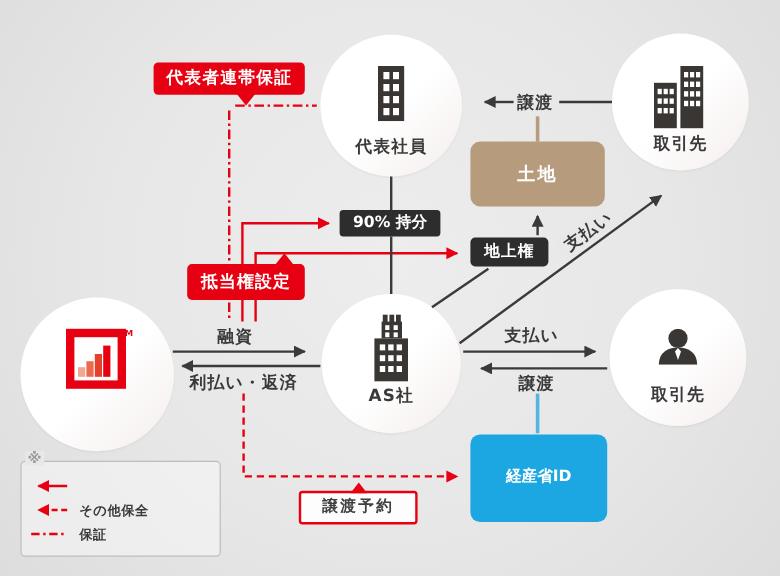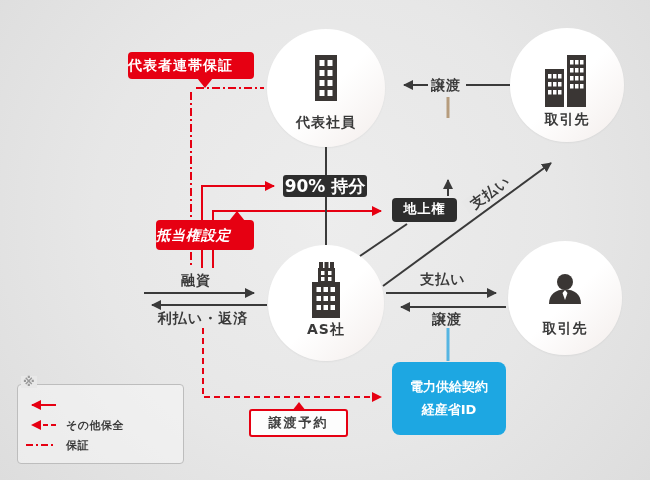--- a/index.html
+++ b/index.html
@@ -15,33 +15,33 @@
   .icon{position:absolute;left:0;right:0;margin:auto;display:block;}
   
   #lines{position:absolute;left:0;top:0;z-index:2;pointer-events:none;}
   
   .dbox{position:absolute;z-index:3;color:#fff;font-weight:bold;text-align:center;}
   .box-land{left:392px;top:118px;width:112px;height:54px;background:#b69c7d;border-radius:8px;
     font-size:15px;line-height:54px;letter-spacing:2px;}
   .box-surface{left:392px;top:198px;width:65px;height:24px;background:#2d2d2d;border-radius:4px;
     font-size:13px;line-height:24px;letter-spacing:1px;font-family:Liberation Mono, monospace;}
   .box-equity{left:283px;top:175px;width:84px;height:22px;background:#2d2d2d;border-radius:3px;
-    font-size:17px;line-height:22px;}
+    font-size:13px;line-height:22px;}
   .box-power{left:392px;top:362px;width:114px;height:73px;background:#1da7e2;border-radius:8px;
     font-size:13px;line-height:1.75;padding-top:0;display:flex;flex-direction:column;justify-content:center;}
   .box-reserve{left:249px;top:409px;width:95px;height:24px;background:#fdfdfd;border:2px solid #e60012;
     border-radius:3px;color:#404040;font-size:13px;line-height:24px;letter-spacing:2px;}
   .box-reserve .ptr-up{position:absolute;top:-9px;left:41px;width:0;height:0;
     border-left:7px solid transparent;border-right:7px solid transparent;border-bottom:9px solid #e60012;}
   
   .callout{position:absolute;z-index:3;background:#e60012;color:#fff;font-weight:bold;font-size:14px;
-    text-align:left;border-radius:4px;letter-spacing:1px;}
+    text-align:center;border-radius:4px;letter-spacing:1px;}
   .co-joint{left:128px;top:52px;width:126px;height:27px;line-height:27px;}
   .co-pledge{left:86px;top:148px;width:161px;height:26px;line-height:26px;}
-  .co-mortgage{left:156px;top:220px;width:98px;height:30px;line-height:30px;font-style:italic;}
+  .co-mortgage{left:156px;top:220px;width:98px;height:30px;line-height:30px;}
   .ptr-down{position:absolute;bottom:-9px;width:0;height:0;
     border-left:8px solid transparent;border-right:8px solid transparent;border-top:10px solid #e60012;}
   .ptr-top{position:absolute;top:-9px;width:0;height:0;
     border-left:8px solid transparent;border-right:8px solid transparent;border-bottom:10px solid #e60012;}
   
   .edge-label{position:absolute;z-index:3;font-weight:bold;font-size:14px;color:#3a3a3a;
     text-align:center;letter-spacing:1px;}
   .el-loan{left:166px;top:272px;width:60px;}
   .el-repay{left:143px;top:310px;width:120px;}
   .el-payr{left:413px;top:271px;width:60px;}
@@ -150,20 +150,31 @@
 
   <div class="circle" style="left:508px;top:241px;width:114px;height:114px;">
     <svg class="icon" style="top:33px;" width="36" height="30" viewBox="0 0 36 30">
       <circle cx="18" cy="8" r="8" fill="#3a3634"></circle>
       <path d="M2,30 C2,20 9,15.5 18,15.5 C27,15.5 34,20 34,30 Z" fill="#3a3634"></path>
       <path d="M18,16 L15.5,19 L18,26 L20.5,19 Z" fill="#ffffff"></path>
     </svg>
     <div class="node-label" style="top:79px;">取引先</div>
   </div>
 
+  <div class="circle" style="left:17px;top:248px;width:128px;height:128px;">
+    <div class="logo">
+      <div class="bars">
+        <div class="bar1"></div>
+          <div class="bar2"></div>
+          <div class="bar3"></div>
+          <div class="bar4"></div>
+      </div>
+      <span class="tm">TM</span>
+    </div>
+  </div>
 
   <svg id="lines" width="650" height="480">
     <defs>
       <marker id="mr" markerUnits="userSpaceOnUse" markerWidth="11" markerHeight="11" refX="9" refY="5" orient="auto">
           <path d="M0,0 L10,5 L0,10 Z" fill="#e60012"></path>
         </marker>
       <marker id="mb" markerUnits="userSpaceOnUse" markerWidth="11" markerHeight="11" refX="9" refY="5" orient="auto">
           <path d="M0,0 L10,5 L0,10 Z" fill="#3a3a3a"></path>
         </marker>
     </defs>
@@ -184,24 +195,24 @@
     <path d="M448,196 V180" stroke="#3a3a3a" stroke-width="2" fill="none" marker-end="url(#mb)"></path>
     <path d="M360,256 L407,224" stroke="#3a3a3a" stroke-width="2" fill="none"></path>
     <path d="M383,286 L551,163" stroke="#3a3a3a" stroke-width="2" fill="none" marker-end="url(#mb)"></path>
     <path d="M386,293 H496" stroke="#3a3a3a" stroke-width="2" fill="none" marker-end="url(#mb)"></path>
     <path d="M506,307 H401" stroke="#3a3a3a" stroke-width="2" fill="none" marker-end="url(#mb)"></path>
     <path d="M144,293 H254" stroke="#3a3a3a" stroke-width="2" fill="none" marker-end="url(#mb)"></path>
     <path d="M267,305 H152" stroke="#3a3a3a" stroke-width="2" fill="none" marker-end="url(#mb)"></path>
     <path d="M448,328 V361" stroke="#55b5e2" stroke-width="3" fill="none"></path>
   </svg>
 
+  <div class="dbox box-land">土地</div>
   <div class="dbox box-surface">地上権</div>
   <div class="dbox box-equity">90% 持分</div>
   <div class="dbox box-power">
-    <span>電力供給契約</span>
     <span>経産省ID</span>
   </div>
   <div class="dbox box-reserve">
     <div class="ptr-up"></div>
     <span>譲渡予約</span>
   </div>
 
   <div class="callout co-joint">
     <span>代表者連帯保証</span>
     <div class="ptr-down" style="left:69px;"></div>

